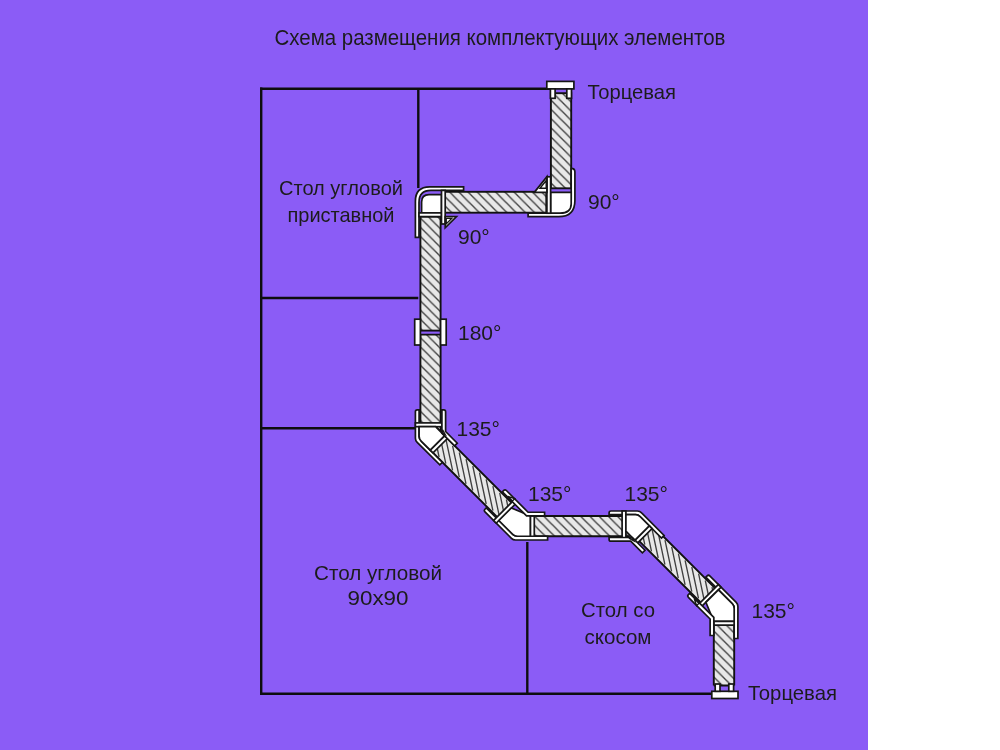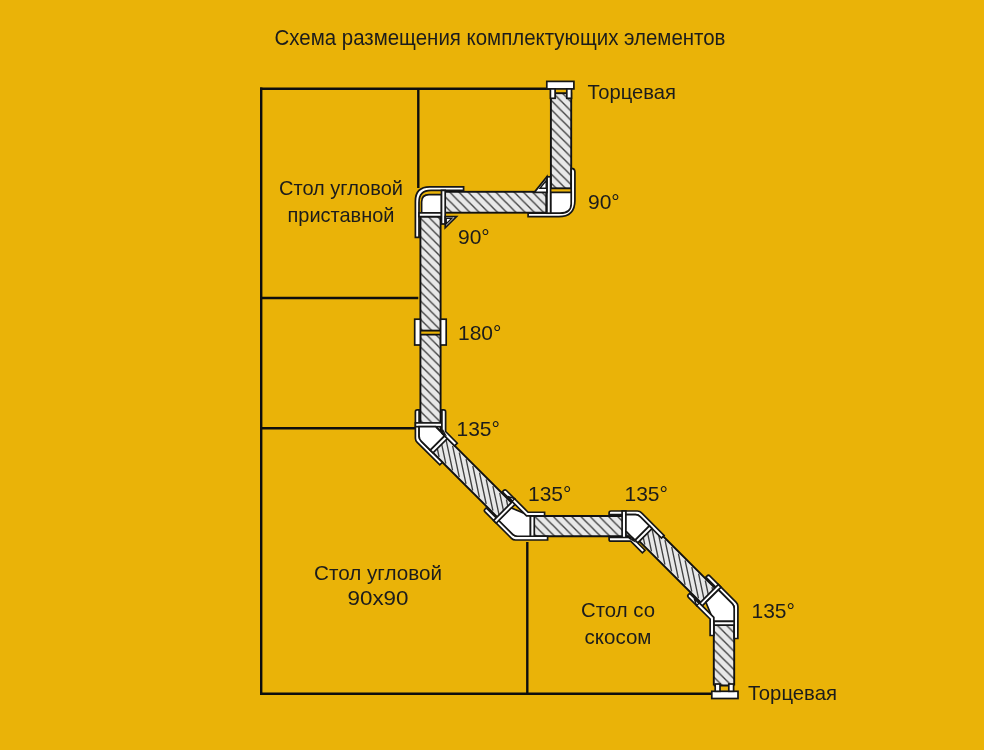--- a/index.html
+++ b/index.html
@@ -1,16 +1,16 @@
 <!DOCTYPE html>
 <html><head>
 <meta charset="utf-8">
 <style>
   html,body{margin:0;padding:0;background:#ffffff;}
-  .page{width:984px;height:750px;position:relative;overflow:hidden;background:#eab308;
+  .page{width:868px;height:750px;position:relative;overflow:hidden;background:#8b5cf6;
         font-family:"Liberation Sans", sans-serif;}
   text{font-family:"Liberation Sans", sans-serif;fill:#1c1c1c;}
 </style>
 </head>
 <body>
 <div class="page">
 <svg width="1000" height="750" viewBox="0 0 1000 750" xmlns="http://www.w3.org/2000/svg">
   <defs>
 
     <pattern id="h45" width="9.2" height="9.2" patternUnits="userSpaceOnUse">

